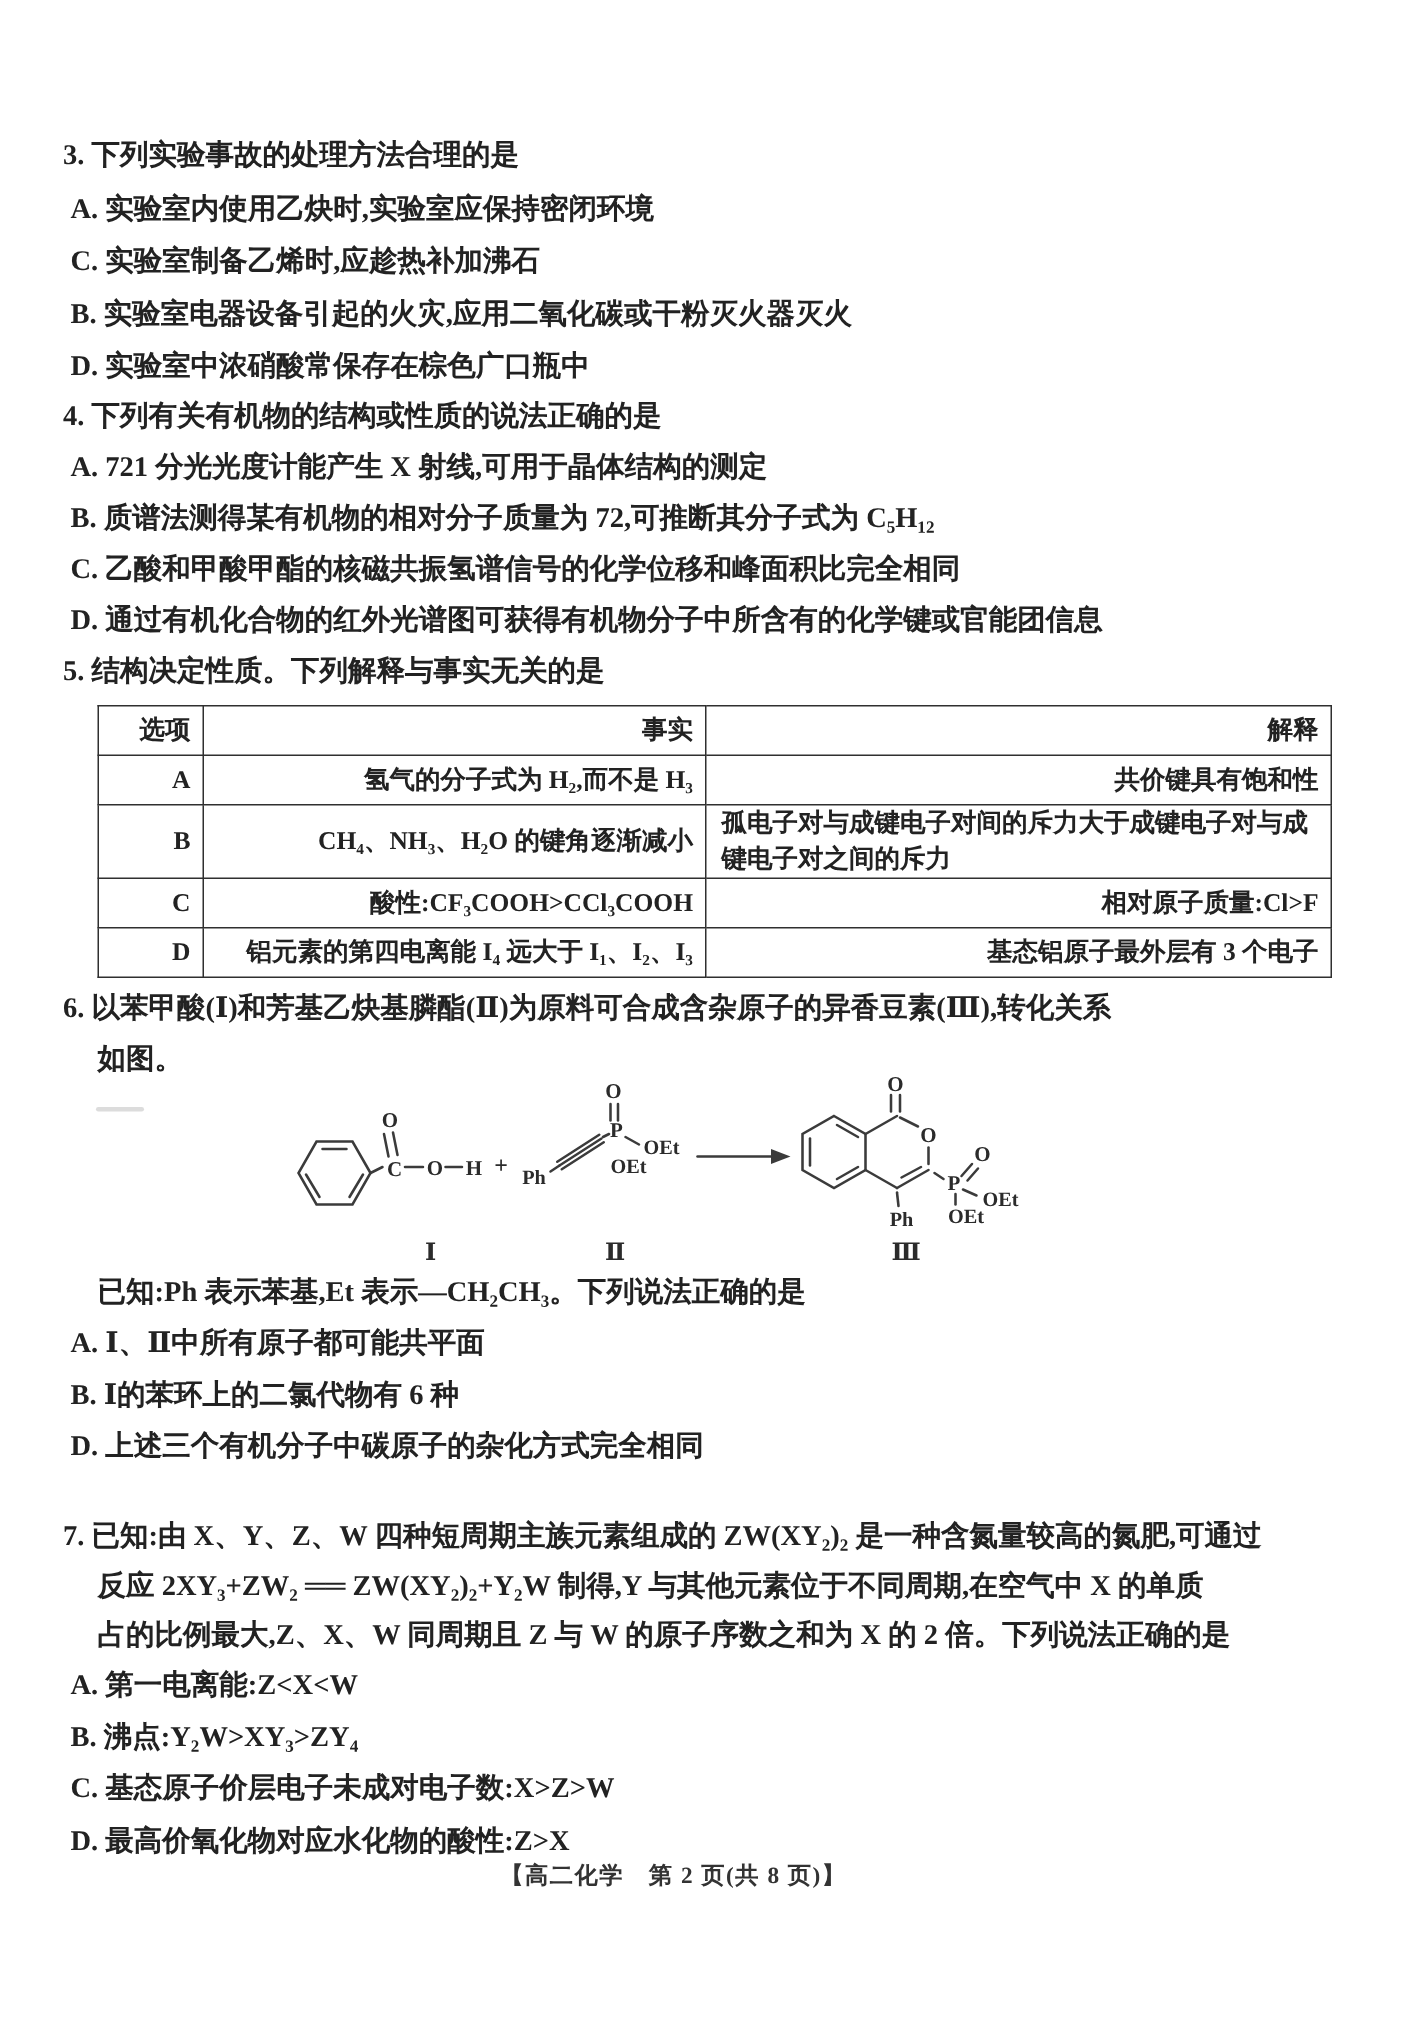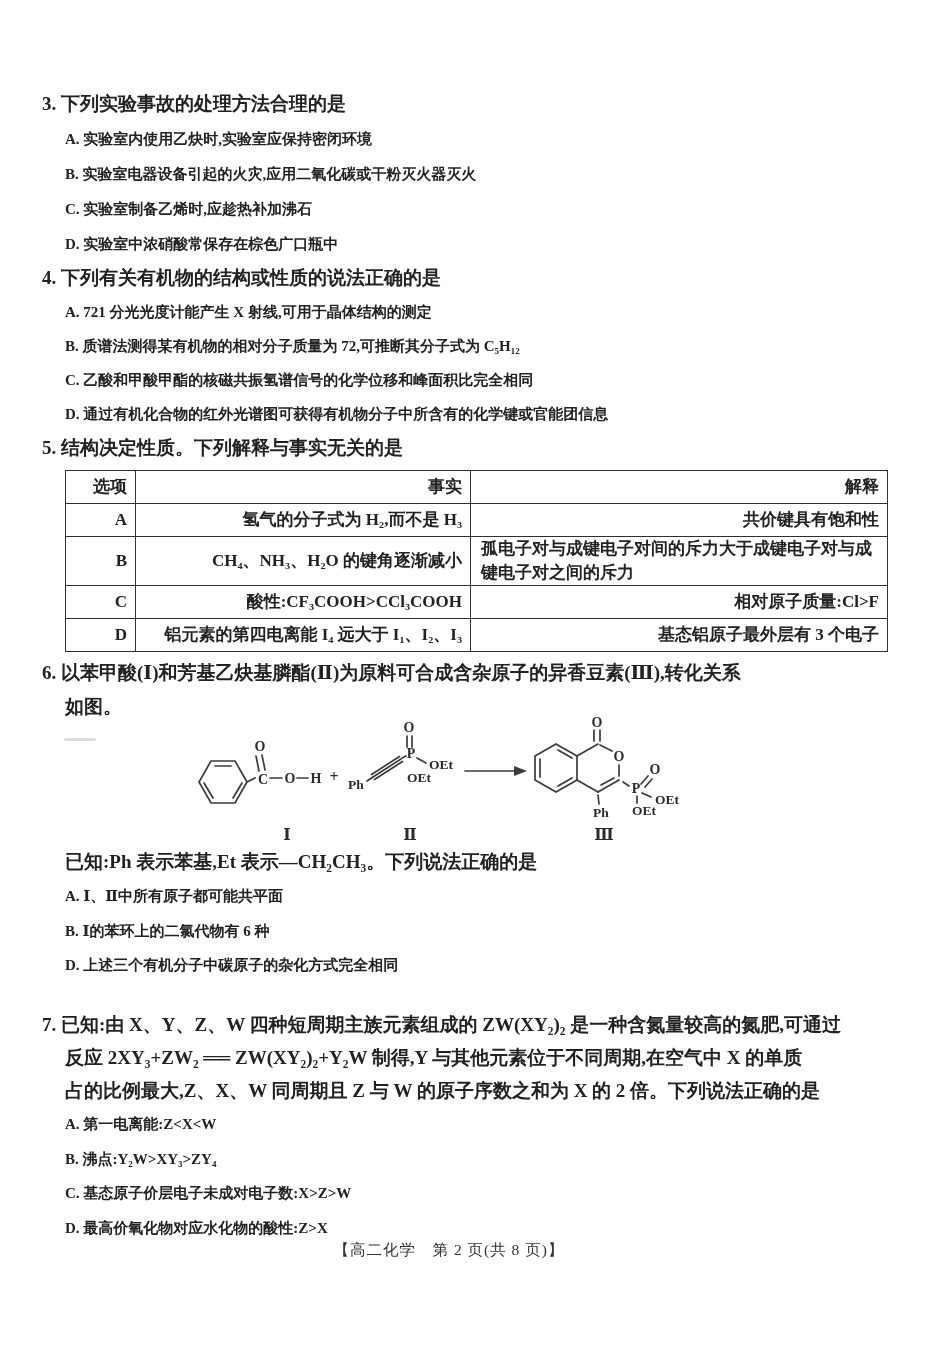--- a/index.html
+++ b/index.html
@@ -4,21 +4,21 @@
 <style>
   html,body{margin:0;padding:0;}
   body{
     width:950px;height:1345px;background:#ffffff;
     font-family:"Liberation Serif","DejaVu Serif",serif;
     color:#222;
   }
   .page{position:relative;width:898px;height:1345px;overflow:hidden;background:#fff;}
   .sec{position:absolute;left:42px;right:38px;}
   .stem{font-size:19px;line-height:36px;font-weight:600;white-space:nowrap;}
-  .opt{font-size:15px;line-height:35px;font-weight:600;margin-left:23px;white-space:nowrap;}
+  .opt{font-size:19px;line-height:35px;font-weight:600;margin-left:5px;white-space:nowrap;}
   .cont{margin-left:23px;}
   
   table.q5{
     border-collapse:collapse;margin:6px 0 0 23px;width:822px;
     font-size:17px;font-weight:600;color:#222;table-layout:fixed;
   }
   table.q5 th,table.q5 td{
     border:1.6px solid #2f2f2f;text-align:right;vertical-align:middle;
     padding:4px 8px;line-height:24px;
   }
@@ -29,34 +29,34 @@
   
   .scheme{position:absolute;left:0;top:700px;width:950px;height:160px;}
   .scheme svg{display:block;}
   .bond{stroke:#3b3b3b;stroke-width:1.7;fill:none;stroke-linecap:round;}
   .atom{fill:#2b2b2b;font-size:14px;font-weight:600;font-family:"Liberation Serif","DejaVu Serif",serif;}
   .grp{fill:#2b2b2b;font-size:13.5px;font-weight:600;font-family:"Liberation Serif","DejaVu Serif",serif;}
   .rlabel{fill:#2b2b2b;font-size:16px;font-weight:700;font-family:"Liberation Serif","DejaVu Serif",serif;}
   .plus{fill:#2b2b2b;font-size:16px;font-weight:700;}
   .footer{
     position:absolute;left:0;top:1240px;width:100%;text-align:center;
-    font-size:15.5px;font-weight:400;color:#333;letter-spacing:1px;
+    font-size:15.5px;font-weight:700;color:#333;letter-spacing:1px;
   }
   .smudge{position:absolute;background:#dcdcdc;border-radius:2px;}
 </style>
 </head>
 <body>
 
 <div class="page">
 
   <section class="sec" style="top:86px">
     <div class="stem">3. 下列实验事故的处理方法合理的是</div>
     <div class="opt">A. 实验室内使用乙炔时,实验室应保持密闭环境</div>
+    <div class="opt">C. 实验室制备乙烯时,应趁热补加沸石</div>
     <div class="opt">B. 实验室电器设备引起的火灾,应用二氧化碳或干粉灭火器灭火</div>
-    <div class="opt">C. 实验室制备乙烯时,应趁热补加沸石</div>
     <div class="opt">D. 实验室中浓硝酸常保存在棕色广口瓶中</div>
   </section>
 
   <section class="sec" style="top:261px">
     <div class="stem" style="line-height:34px">4. 下列有关有机物的结构或性质的说法正确的是</div>
     <div class="opt" style="line-height:34px">A. 721 分光光度计能产生 X 射线,可用于晶体结构的测定</div>
     <div class="opt" style="line-height:34px">B. 质谱法测得某有机物的相对分子质量为 72,可推断其分子式为 C₅H₁₂</div>
     <div class="opt" style="line-height:34px">C. 乙酸和甲酸甲酯的核磁共振氢谱信号的化学位移和峰面积比完全相同</div>
     <div class="opt" style="line-height:34px">D. 通过有机化合物的红外光谱图可获得有机物分子中所含有的化学键或官能团信息</div>
   </section>

